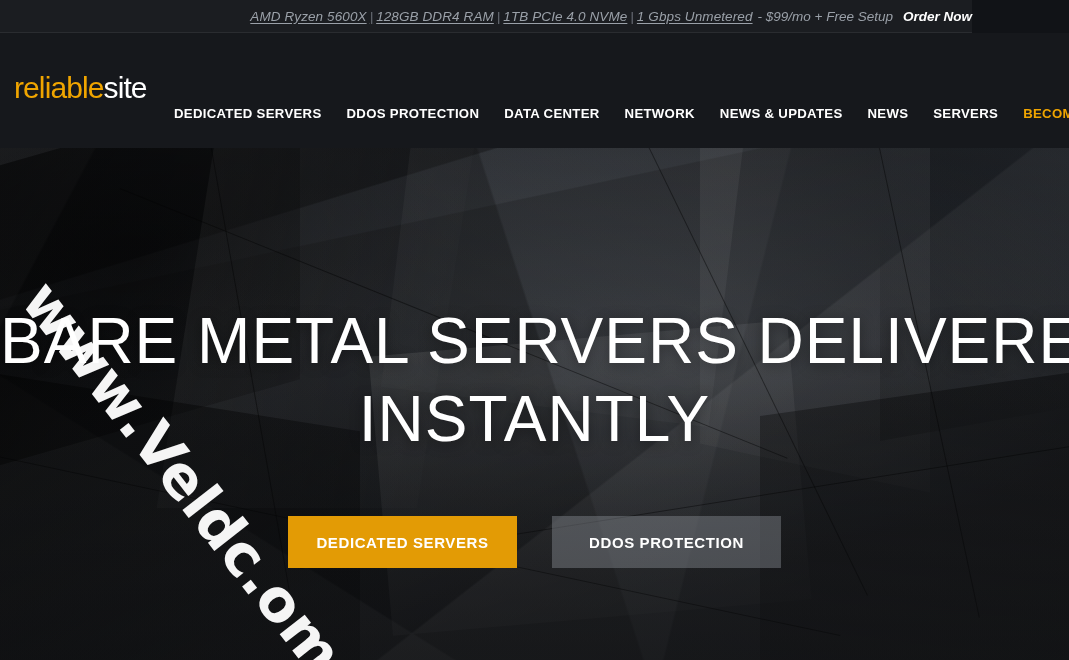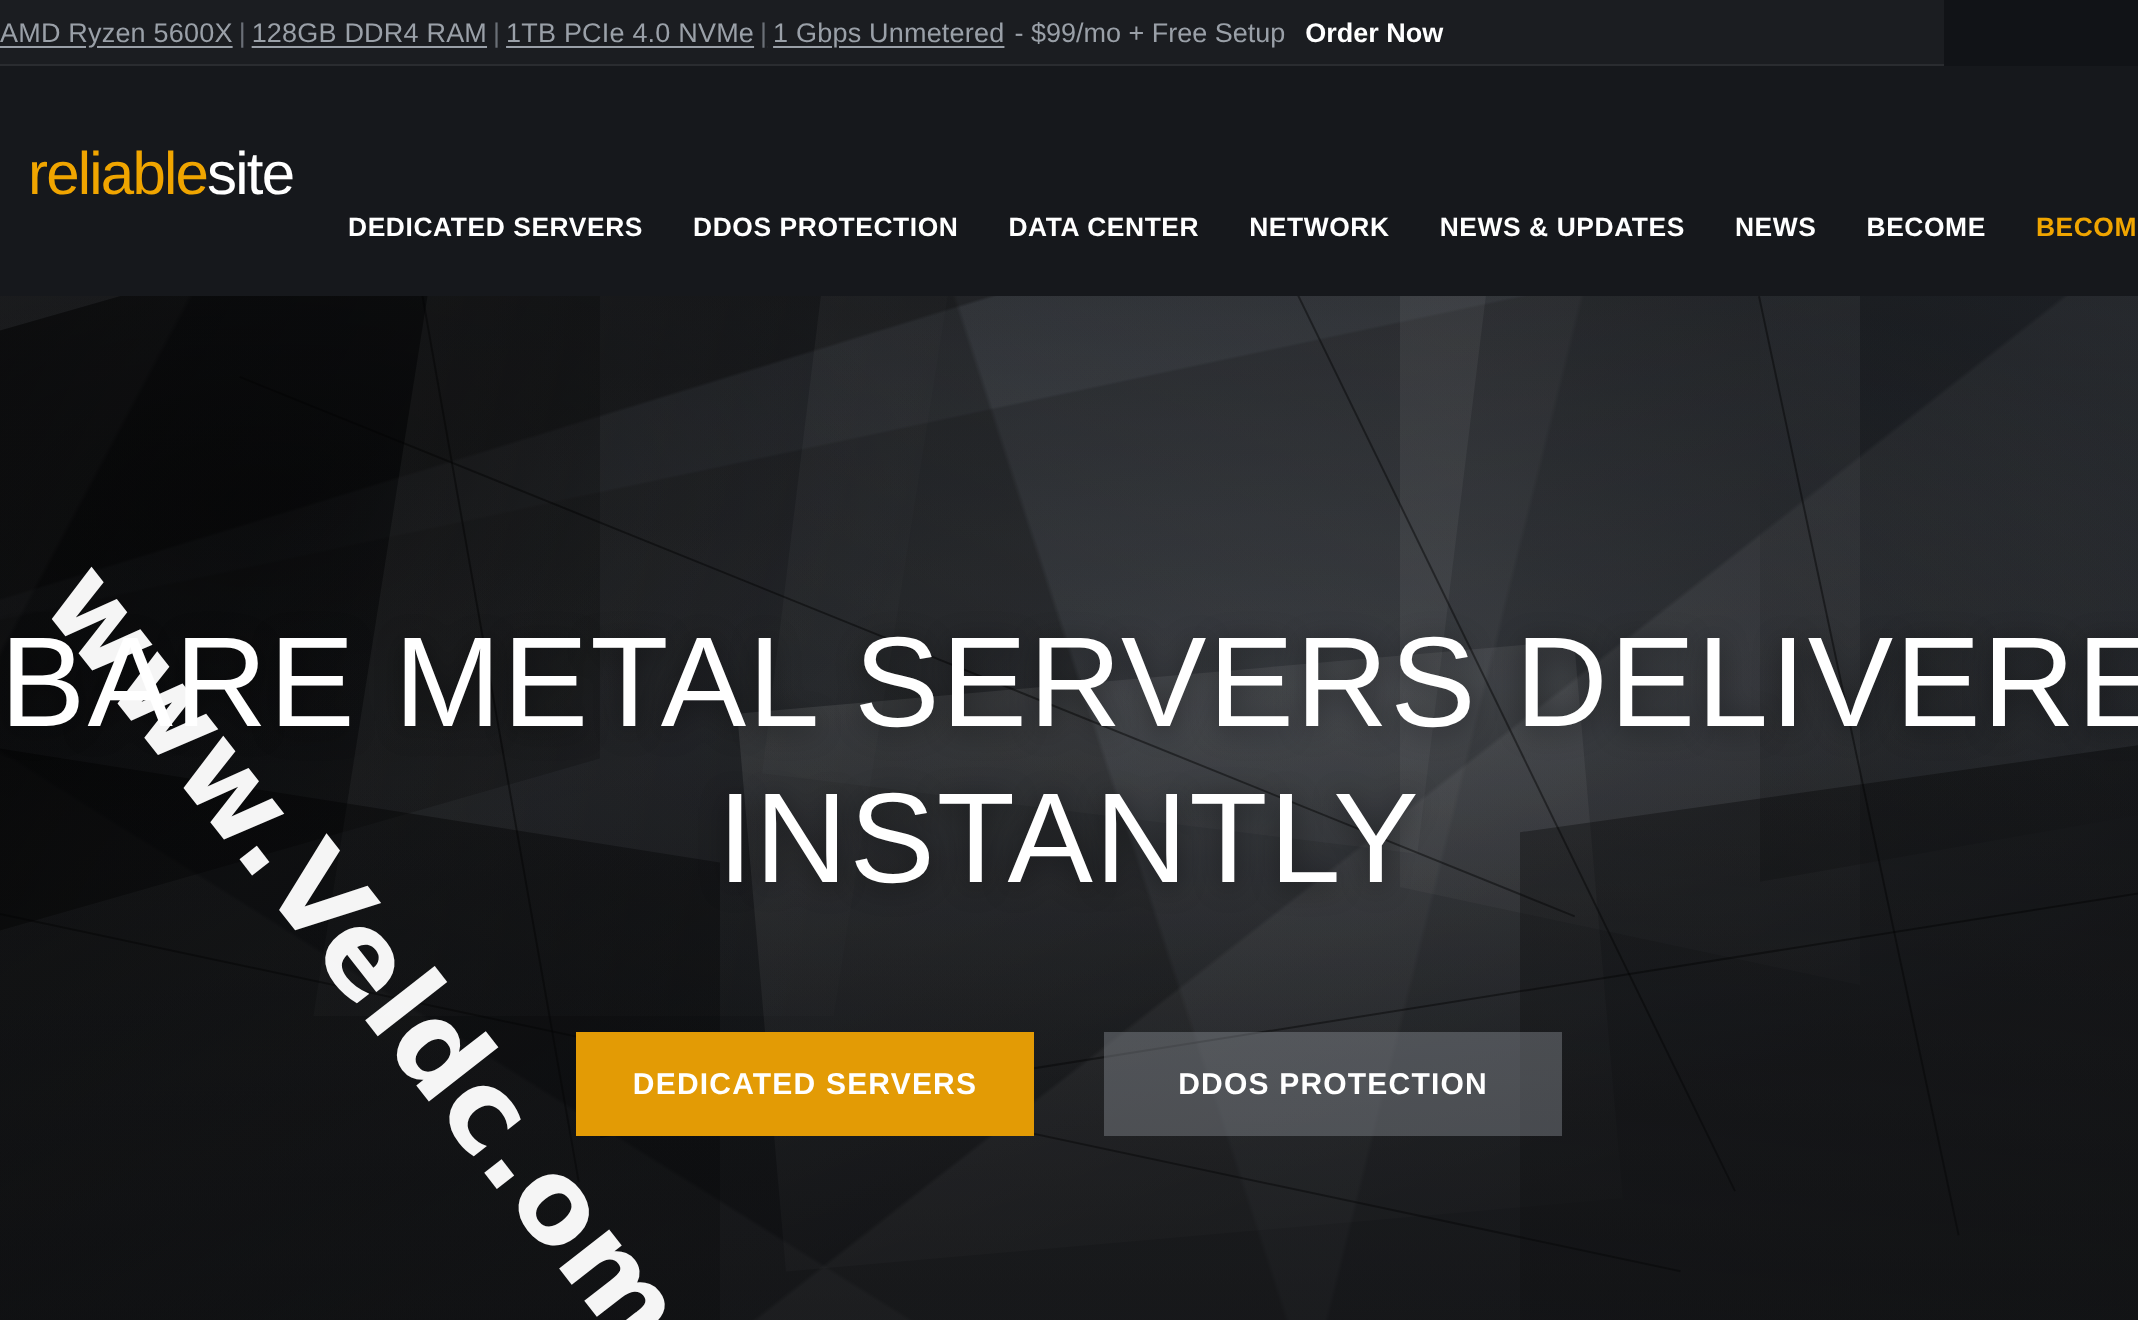--- a/index.html
+++ b/index.html
@@ -10,22 +10,23 @@
     background:#111317;
     font-family:"Liberation Sans", sans-serif;
   }
 
   
   .promo-bar{
     position:absolute; top:0; left:0;
     width:972px; height:33px;
     background:#1b1d21;
     border-bottom:1px solid #2a2c30;
-    display:flex; align-items:center; justify-content:flex-start;
-    white-space:nowrap;
+    display:flex; align-items:center; justify-content:flex-end;
+    white-space:nowrap;
+    font-style:italic;
   }
   .promo-inner{ display:flex; align-items:baseline; }
   .promo-spec{
     color:#9aa0a8;
     font-size:13.5px;
     text-decoration:underline;
     text-underline-offset:2px;
     letter-spacing:0.1px;
   }
   .promo-sep{
@@ -216,21 +217,21 @@
     <span class="lg-a">reliable</span><span class="lg-b">site</span>
   </div>
 
   <nav class="main-nav">
     <span class="nav-item">DEDICATED SERVERS</span>
     <span class="nav-item">DDOS PROTECTION</span>
     <span class="nav-item">DATA CENTER</span>
     <span class="nav-item">NETWORK</span>
     <span class="nav-item">NEWS &amp; UPDATES</span>
     <span class="nav-item">NEWS</span>
-    <span class="nav-item">BECOME</span>
+    <span class="nav-item">SERVERS</span>
     <span class="nav-item partner">BECOME A PARTNER</span>
   </nav>
 
 </div>
 
 <section class="hero">
 
   <div class="hero-bg"></div>
   <div class="shard s1"></div>
   <div class="shard s2"></div>

